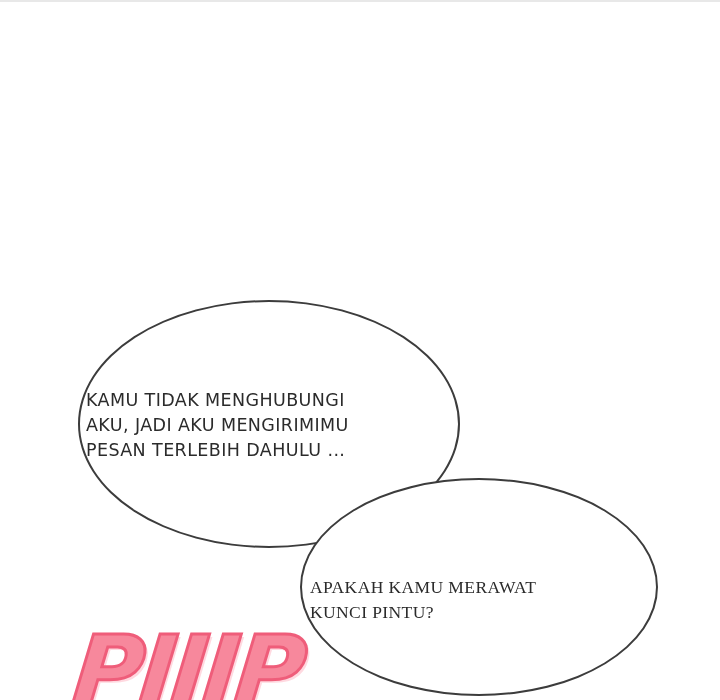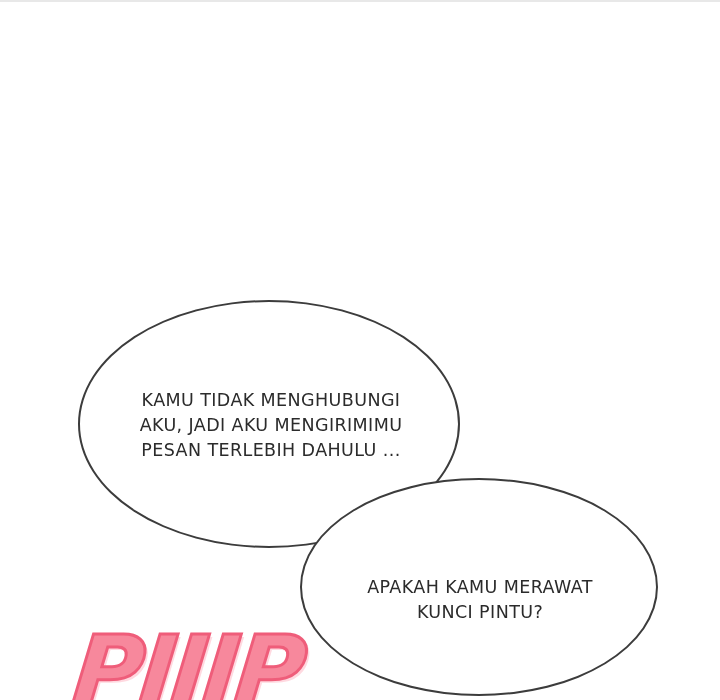--- a/index.html
+++ b/index.html
@@ -28,21 +28,21 @@
   .bubble {
     position: absolute;
     box-sizing: border-box;
     border: 2px solid #3c3c3c;
     background: #ffffff;
     border-radius: 50%;
     z-index: 3;
   }
   .bubble-text {
     position: absolute;
-    text-align: center;
+    text-align: left;
     color: #2b2b2b;
     font-family: "DejaVu Sans", sans-serif;
     font-size: 17.5px;
     line-height: 25px;
     letter-spacing: 0.4px;
     white-space: pre-line;
     z-index: 4;
   }
   
   #bubble1 {
@@ -69,20 +69,21 @@
   #bubble2 {
     left: 300px;
     top: 478px;
     width: 358px;
     height: 218px;
   }
   #bubble2-text {
     left: 310px;
     top: 575px;
     width: 340px;
+    font-family: Liberation Serif, serif;
   }
   
   #sfx {
     position: absolute;
     left: 74px;
     top: 628px;
     z-index: 1;
     font-family: "DejaVu Sans", sans-serif;
     font-size: 96px;
     font-weight: bold;

